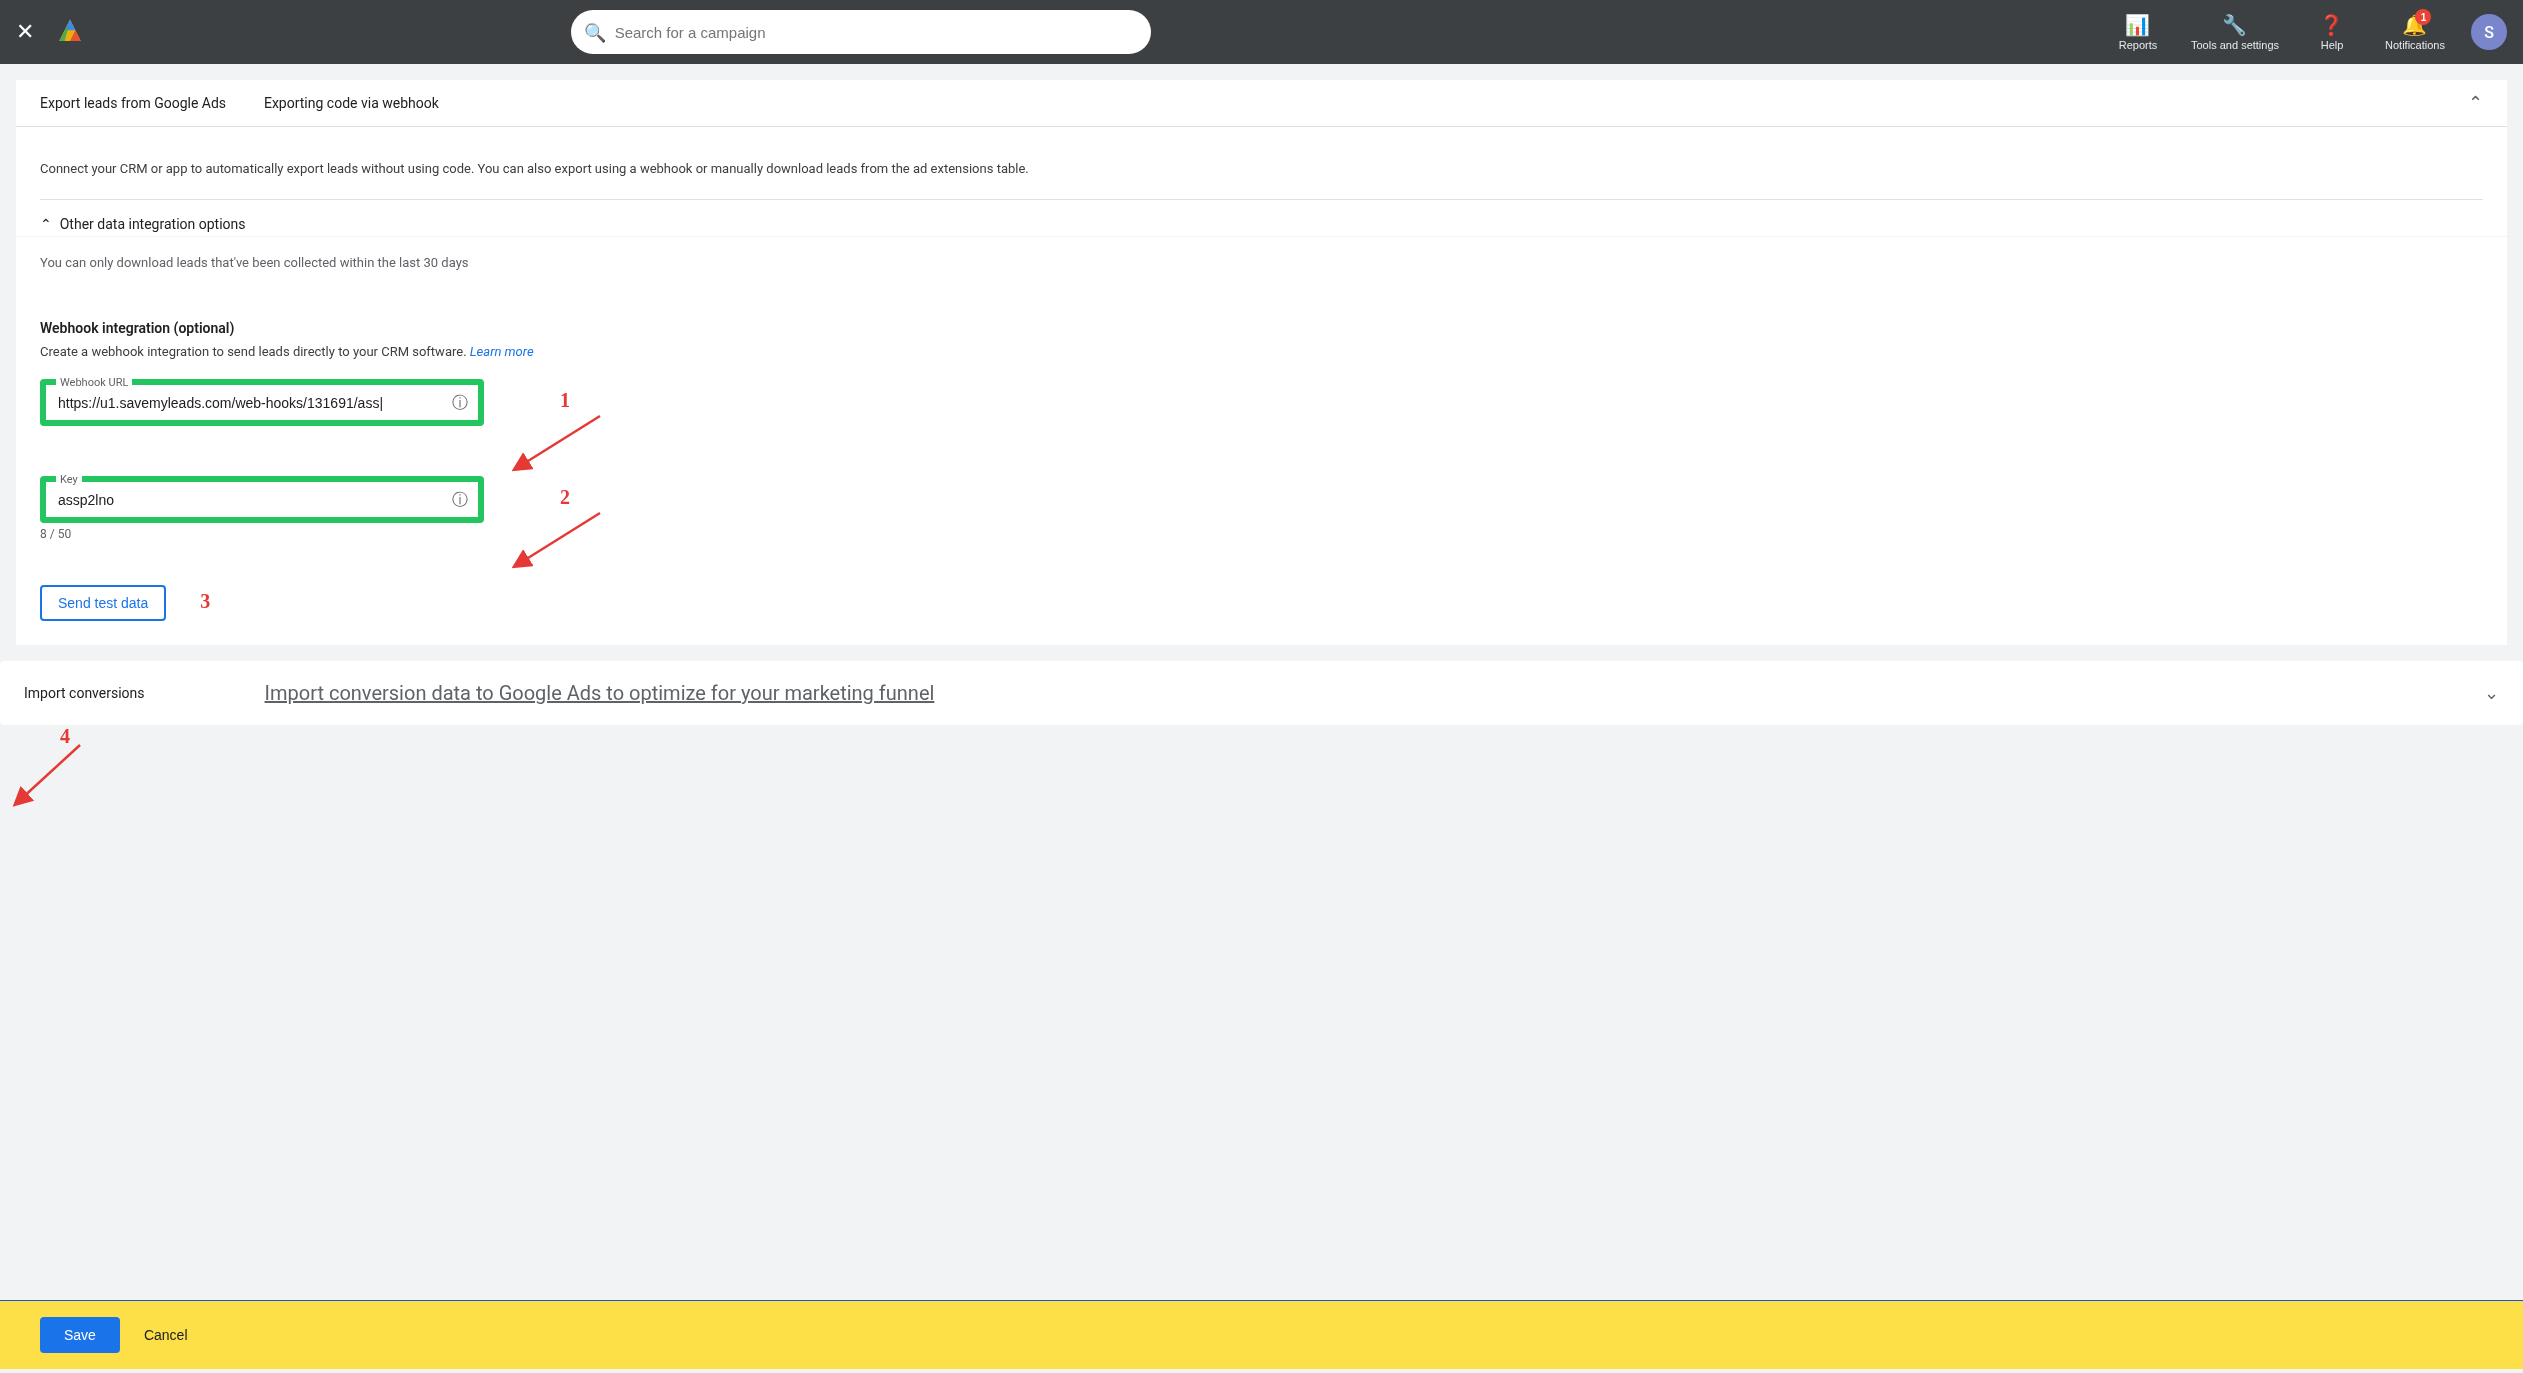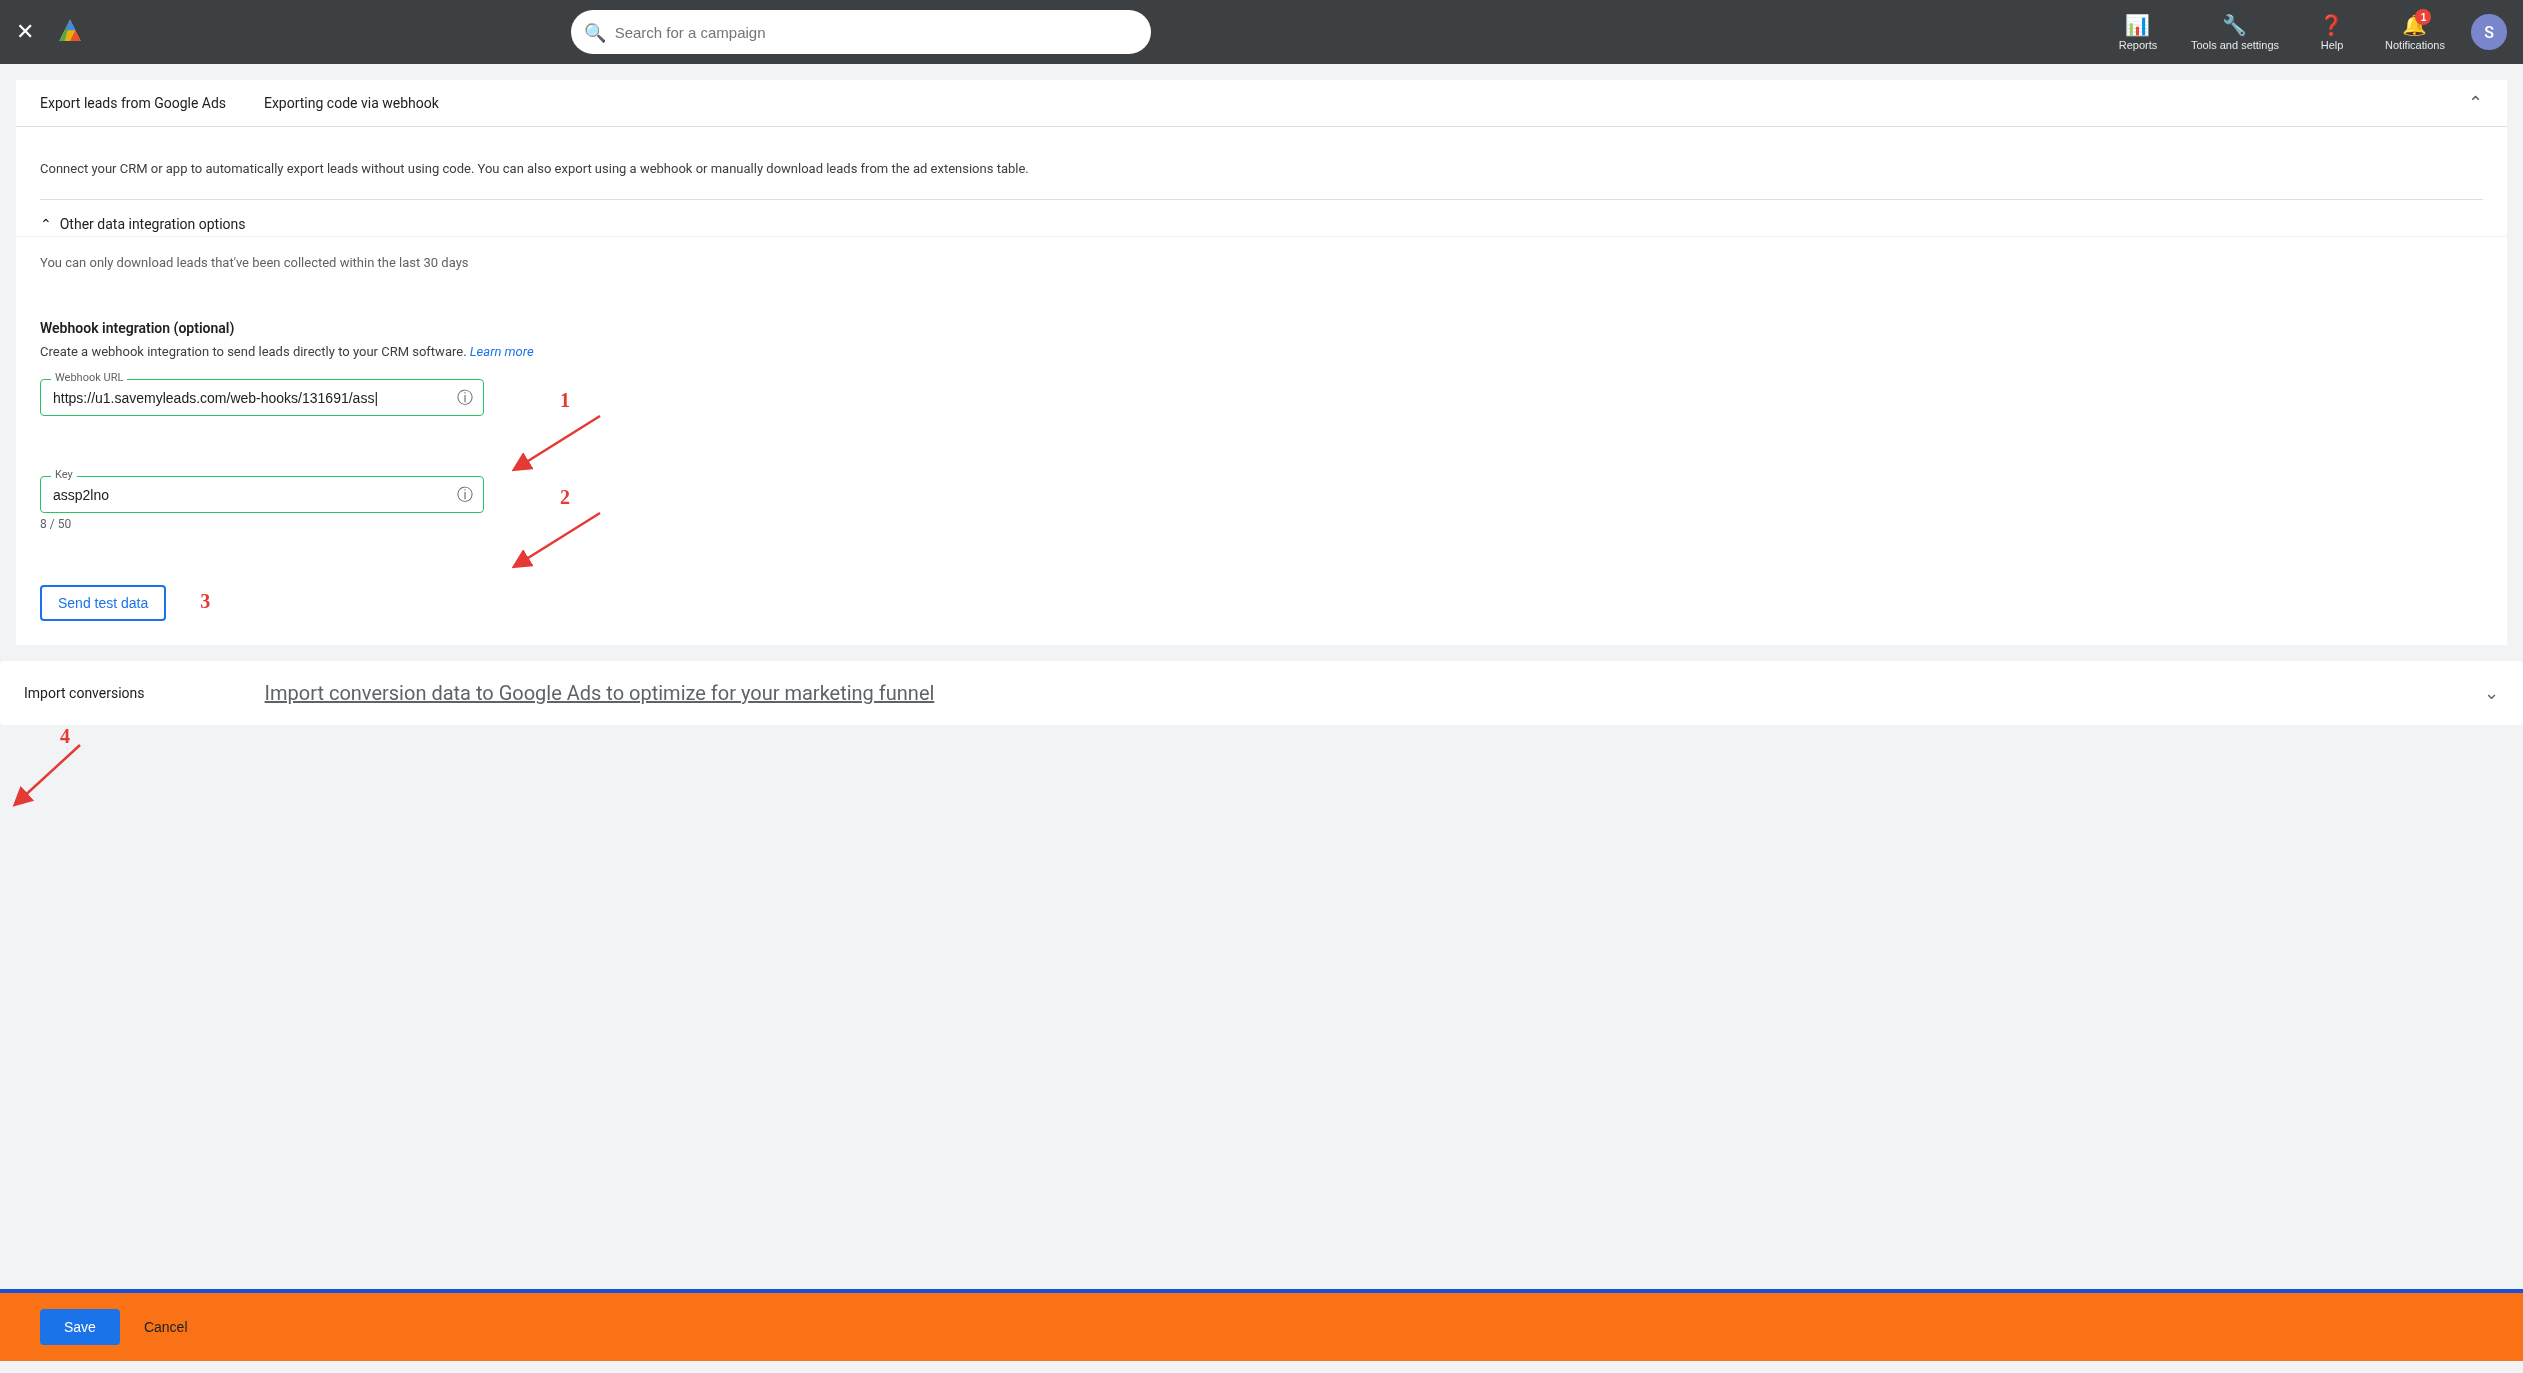--- a/index.html
+++ b/index.html
@@ -213,21 +213,21 @@
       text-decoration: none;
       font-style: italic;
     }
 
     .field-group {
       margin-bottom: 16px;
       position: relative;
     }
 
     .field-box {
-      border: 1px solid #22c55e;
+      border: 6px solid #22c55e;
       border-radius: 4px;
       padding: 8px 40px 8px 12px;
       position: relative;
     }
 
     .field-label {
       position: absolute;
       top: -9px;
       left: 10px;
       background: #fff;
@@ -289,26 +289,26 @@
       color: #5f6368;
       text-decoration: underline;
     }
 
     
     .bottom-bar {
       display: flex;
       align-items: center;
       gap: 16px;
       padding: 16px 40px;
-      background: #f97316;
+      background: #fde047;
       position: fixed;
-      bottom: 12px;
+      bottom: 4px;
       left: 0;
       right: 0;
-      border-top: 4px solid #1d4ed8;
+      border-top: 1px solid #1d4ed8;
     }
     .save-btn {
       background: #1a73e8;
       color: #fff;
       border: none;
       border-radius: 4px;
       padding: 10px 24px;
       font-size: 14px;
       font-weight: 500;
       cursor: pointer;

